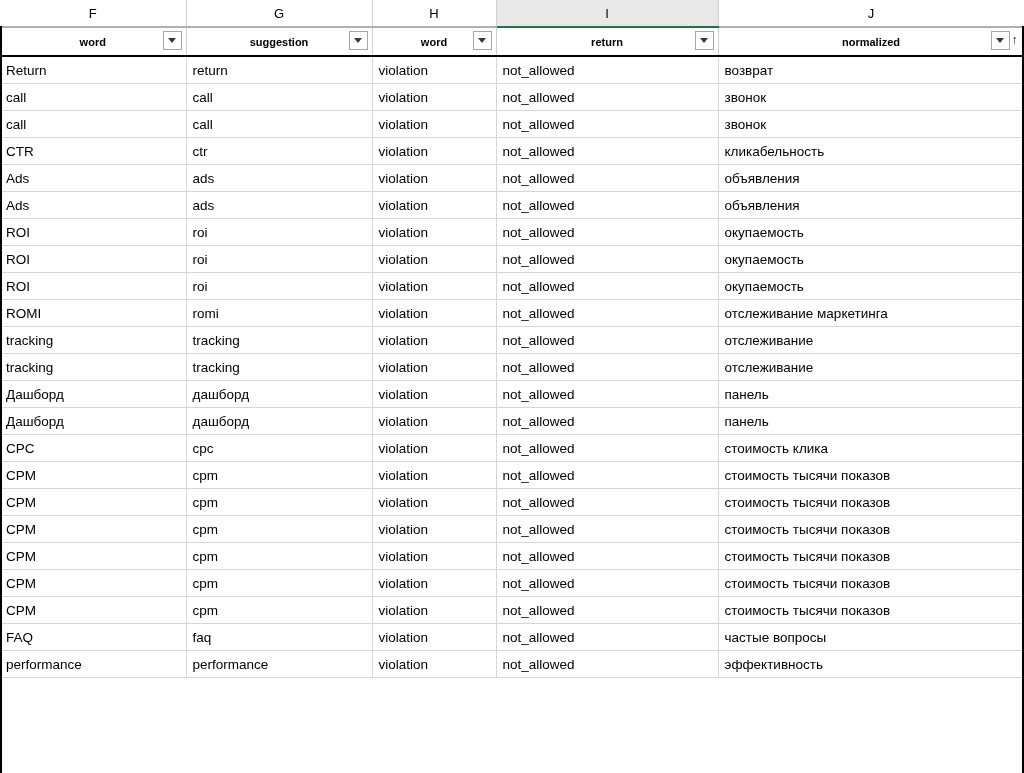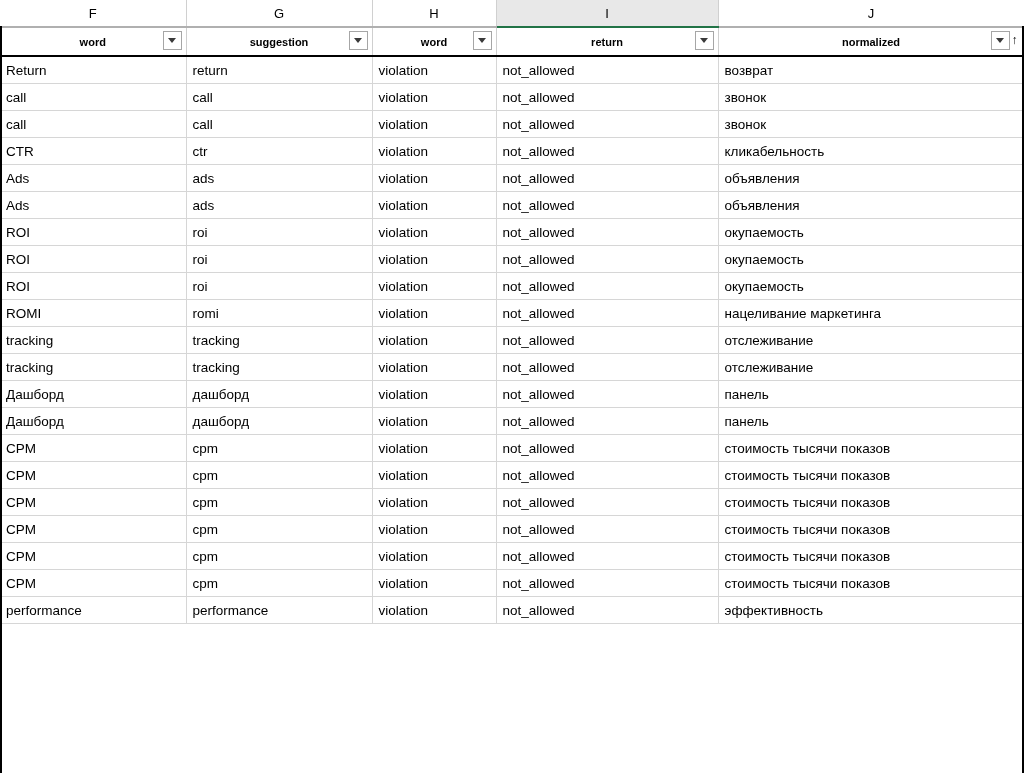--- a/index.html
+++ b/index.html
@@ -271,21 +271,21 @@
           <td>roi</td>
           <td>violation</td>
           <td>not_allowed</td>
           <td class="col-j">окупаемость</td>
         </tr>
         <tr class="data-row">
           <td>ROMI</td>
           <td>romi</td>
           <td>violation</td>
           <td>not_allowed</td>
-          <td class="col-j">нацеливание маркетинга</td>
+          <td class="col-j">отслеживание маркетинга</td>
         </tr>
         <tr class="data-row">
           <td>tracking</td>
           <td>tracking</td>
           <td>violation</td>
           <td>not_allowed</td>
           <td class="col-j">отслеживание</td>
         </tr>
         <tr class="data-row">
           <td>tracking</td>
@@ -302,60 +302,74 @@
           <td class="col-j">панель</td>
         </tr>
         <tr class="data-row">
           <td>Дашборд</td>
           <td>дашборд</td>
           <td>violation</td>
           <td>not_allowed</td>
           <td class="col-j">панель</td>
         </tr>
         <tr class="data-row">
-          <td>CPM</td>
-          <td>cpm</td>
-          <td>violation</td>
-          <td>not_allowed</td>
-          <td class="col-j">стоимость тысячи показов</td>
-        </tr>
-        <tr class="data-row">
-          <td>CPM</td>
-          <td>cpm</td>
-          <td>violation</td>
-          <td>not_allowed</td>
-          <td class="col-j">стоимость тысячи показов</td>
-        </tr>
-        <tr class="data-row">
-          <td>CPM</td>
-          <td>cpm</td>
-          <td>violation</td>
-          <td>not_allowed</td>
-          <td class="col-j">стоимость тысячи показов</td>
-        </tr>
-        <tr class="data-row">
-          <td>CPM</td>
-          <td>cpm</td>
-          <td>violation</td>
-          <td>not_allowed</td>
-          <td class="col-j">стоимость тысячи показов</td>
-        </tr>
-        <tr class="data-row">
-          <td>CPM</td>
-          <td>cpm</td>
-          <td>violation</td>
-          <td>not_allowed</td>
-          <td class="col-j">стоимость тысячи показов</td>
-        </tr>
-        <tr class="data-row">
-          <td>CPM</td>
-          <td>cpm</td>
-          <td>violation</td>
-          <td>not_allowed</td>
-          <td class="col-j">стоимость тысячи показов</td>
+          <td>CPC</td>
+          <td>cpc</td>
+          <td>violation</td>
+          <td>not_allowed</td>
+          <td class="col-j">стоимость клика</td>
+        </tr>
+        <tr class="data-row">
+          <td>CPM</td>
+          <td>cpm</td>
+          <td>violation</td>
+          <td>not_allowed</td>
+          <td class="col-j">стоимость тысячи показов</td>
+        </tr>
+        <tr class="data-row">
+          <td>CPM</td>
+          <td>cpm</td>
+          <td>violation</td>
+          <td>not_allowed</td>
+          <td class="col-j">стоимость тысячи показов</td>
+        </tr>
+        <tr class="data-row">
+          <td>CPM</td>
+          <td>cpm</td>
+          <td>violation</td>
+          <td>not_allowed</td>
+          <td class="col-j">стоимость тысячи показов</td>
+        </tr>
+        <tr class="data-row">
+          <td>CPM</td>
+          <td>cpm</td>
+          <td>violation</td>
+          <td>not_allowed</td>
+          <td class="col-j">стоимость тысячи показов</td>
+        </tr>
+        <tr class="data-row">
+          <td>CPM</td>
+          <td>cpm</td>
+          <td>violation</td>
+          <td>not_allowed</td>
+          <td class="col-j">стоимость тысячи показов</td>
+        </tr>
+        <tr class="data-row">
+          <td>CPM</td>
+          <td>cpm</td>
+          <td>violation</td>
+          <td>not_allowed</td>
+          <td class="col-j">стоимость тысячи показов</td>
+        </tr>
+        <tr class="data-row">
+          <td>FAQ</td>
+          <td>faq</td>
+          <td>violation</td>
+          <td>not_allowed</td>
+          <td class="col-j">частые вопросы</td>
         </tr>
         <tr class="data-row">
           <td>performance</td>
           <td>performance</td>
           <td>violation</td>
           <td>not_allowed</td>
           <td class="col-j">эффективность</td>
         </tr>
       </tbody>
   </table>

